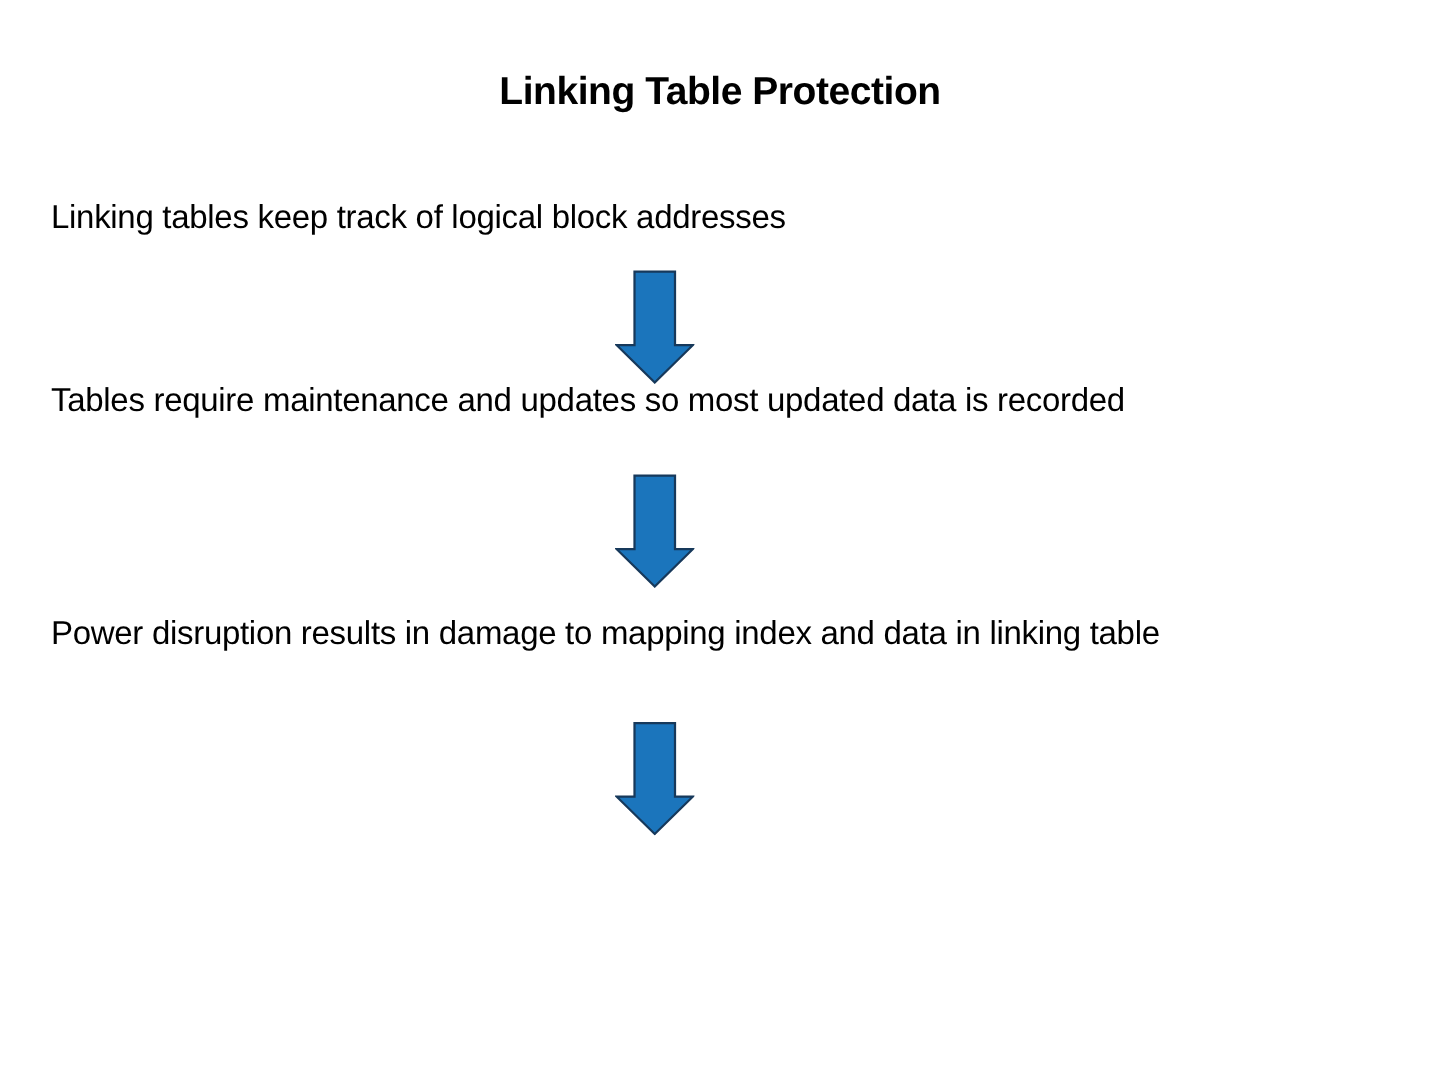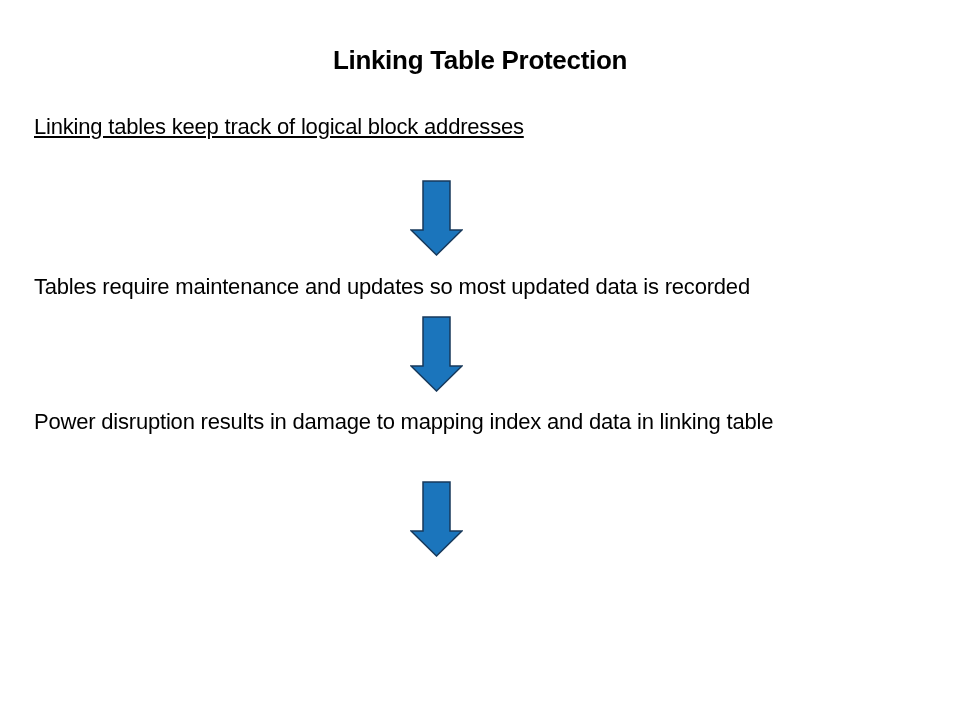--- a/index.html
+++ b/index.html
@@ -30,22 +30,22 @@
   .step-text {
     position: absolute;
     left: 34px;
     width: 900px;
     font-size: 22px;
     font-weight: normal;
     letter-spacing: -0.2px;
     line-height: 26px;
     white-space: nowrap;
   }
-  .step-1 { top: 114px; text-decoration: underline; }
-  .step-2 { top: 274px; }
+  .step-1 { top: 132px; }
+  .step-2 { top: 254px; }
   .step-3 { top: 409px; }
   .step-4 { top: 583px; font-weight: bold; }
   .step-4 .suffix { font-weight: normal; }
   .arrow {
     position: absolute;
     left: 410px;
     width: 53px;
     height: 76px;
   }
   .arrow-1 { top: 180px; }

